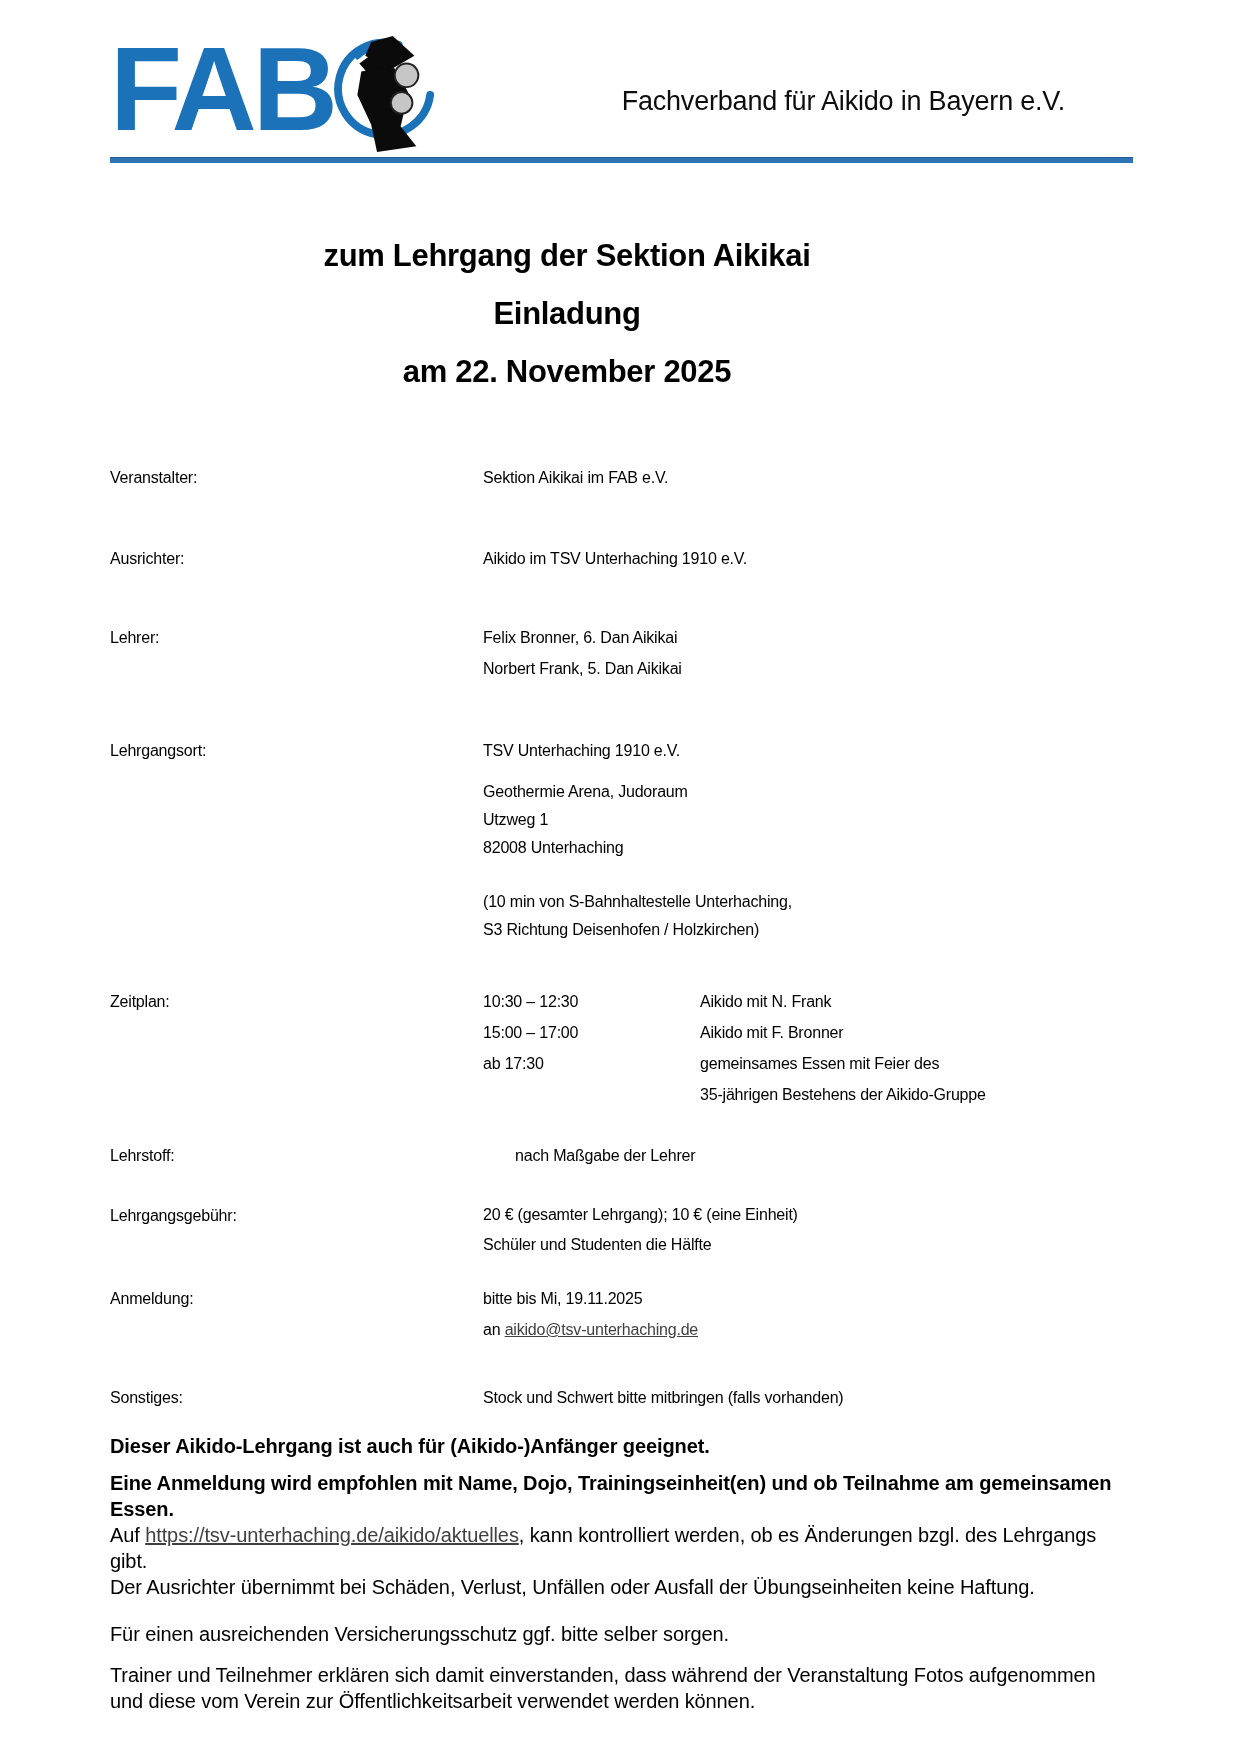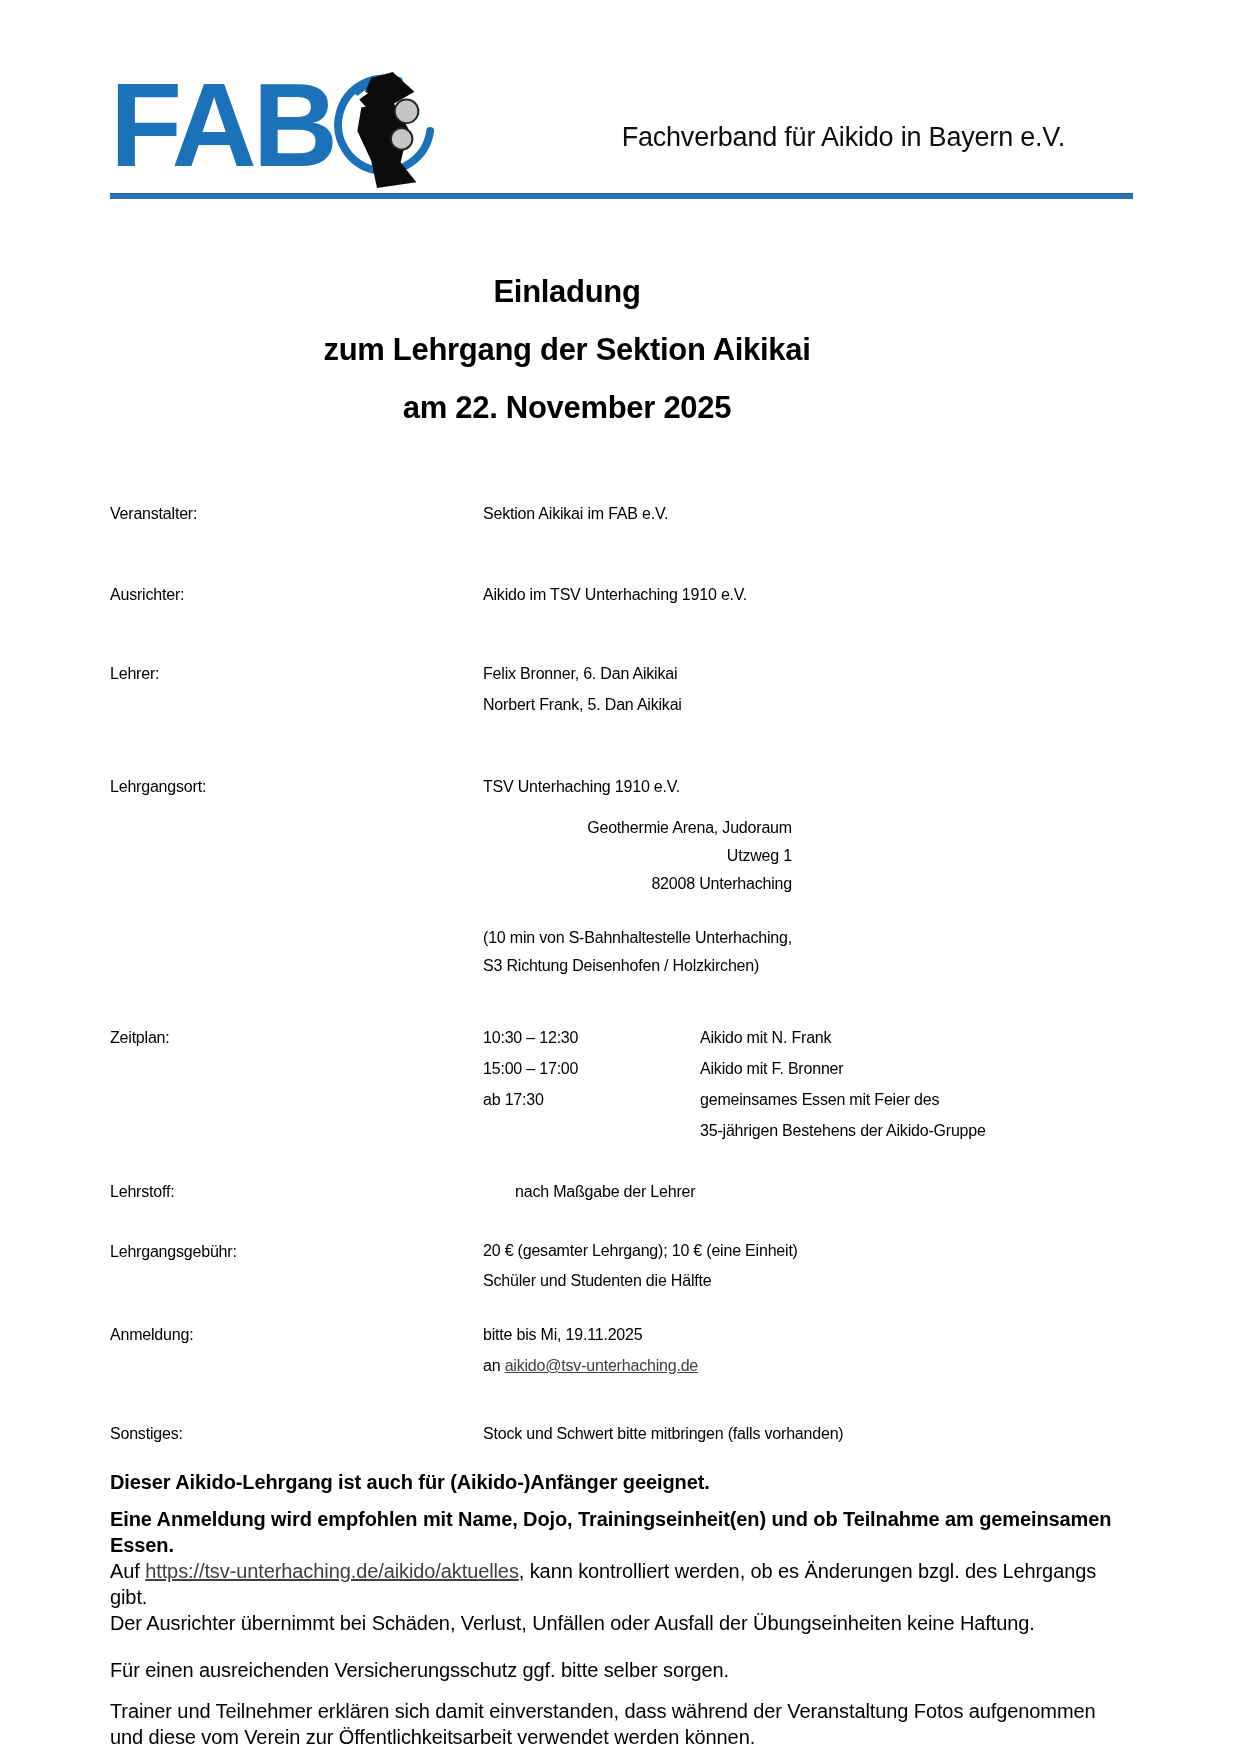--- a/index.html
+++ b/index.html
@@ -1,21 +1,21 @@
 <!DOCTYPE html>
 <html lang="de"><head>
 <meta charset="utf-8">
 <style>
   html,body{margin:0;padding:0;background:#ffffff;}
   .page{
     position:relative;
     width:1240px;height:1754px;
     background:#ffffff;
     box-sizing:border-box;
-    padding:78px 107px 0 110px;
+    padding:42px 107px 0 110px;
     font-family:"Liberation Sans","DejaVu Sans",sans-serif;
     color:#000;
     overflow:hidden;
   }
   
   .header{display:flex;align-items:flex-start;height:115px;}
   .logo{display:flex;align-items:flex-start;}
   .fab-text{
     font-size:118px;line-height:95px;font-weight:bold;
     letter-spacing:-4px;color:#1C72B8;
@@ -40,21 +40,21 @@
   .m-ausrichter{margin-top:50px;}
   .m-lehrer{margin-top:48px;}
   .m-ort{margin-top:51px;}
   .m-zeitplan{margin-top:42px;}
   .m-lehrstoff{margin-top:30px;gap:32px;}
   .m-gebuehr{margin-top:29px;}
   .m-gebuehr .val{line-height:30px;}
   .m-anmeldung{margin-top:23px;}
   .m-sonstiges{margin-top:37px;}
   .addr{margin-top:12px;line-height:28px;}
-  .addr div{line-height:28px;text-align:right;}
+  .addr div{line-height:28px;}
   .note{margin-top:26px;}
   .note div{line-height:28px;}
   .zrow{display:flex;line-height:31px;}
   .zrow .ztime{width:217px;flex-shrink:0;}
   a.doclink{color:#404040;text-decoration:underline;cursor:pointer;}
   
   .footer{font-size:20px;letter-spacing:-0.1px;}
   .footer p{margin:0;line-height:26px;}
   .fp1{margin-top:20px !important;font-weight:bold;}
   .fp2{margin-top:11px !important;}
@@ -80,22 +80,22 @@
           <circle cx="88" cy="40" r="12" fill="#c6c6c6" stroke="#222" stroke-width="2"></circle>
           <circle cx="83" cy="68" r="11" fill="#c6c6c6" stroke="#222" stroke-width="2"></circle>
         </svg>
       </span>
     </div>
     <div class="tagline">Fachverband für Aikido in Bayern e.V.</div>
   </div>
   <div class="rule"></div>
 
   <div class="title">
+    <div>zum Lehrgang der Sektion Aikikai</div>
     <div>Einladung</div>
-    <div>zum Lehrgang der Sektion Aikikai</div>
     <div>am 22. November 2025</div>
   </div>
 
   <div class="rows">
 
     <div class="row m-veranstalter">
       <div class="lbl">Veranstalter:</div>
       <div class="val">Sektion Aikikai im FAB e.V.</div>
     </div>
 

